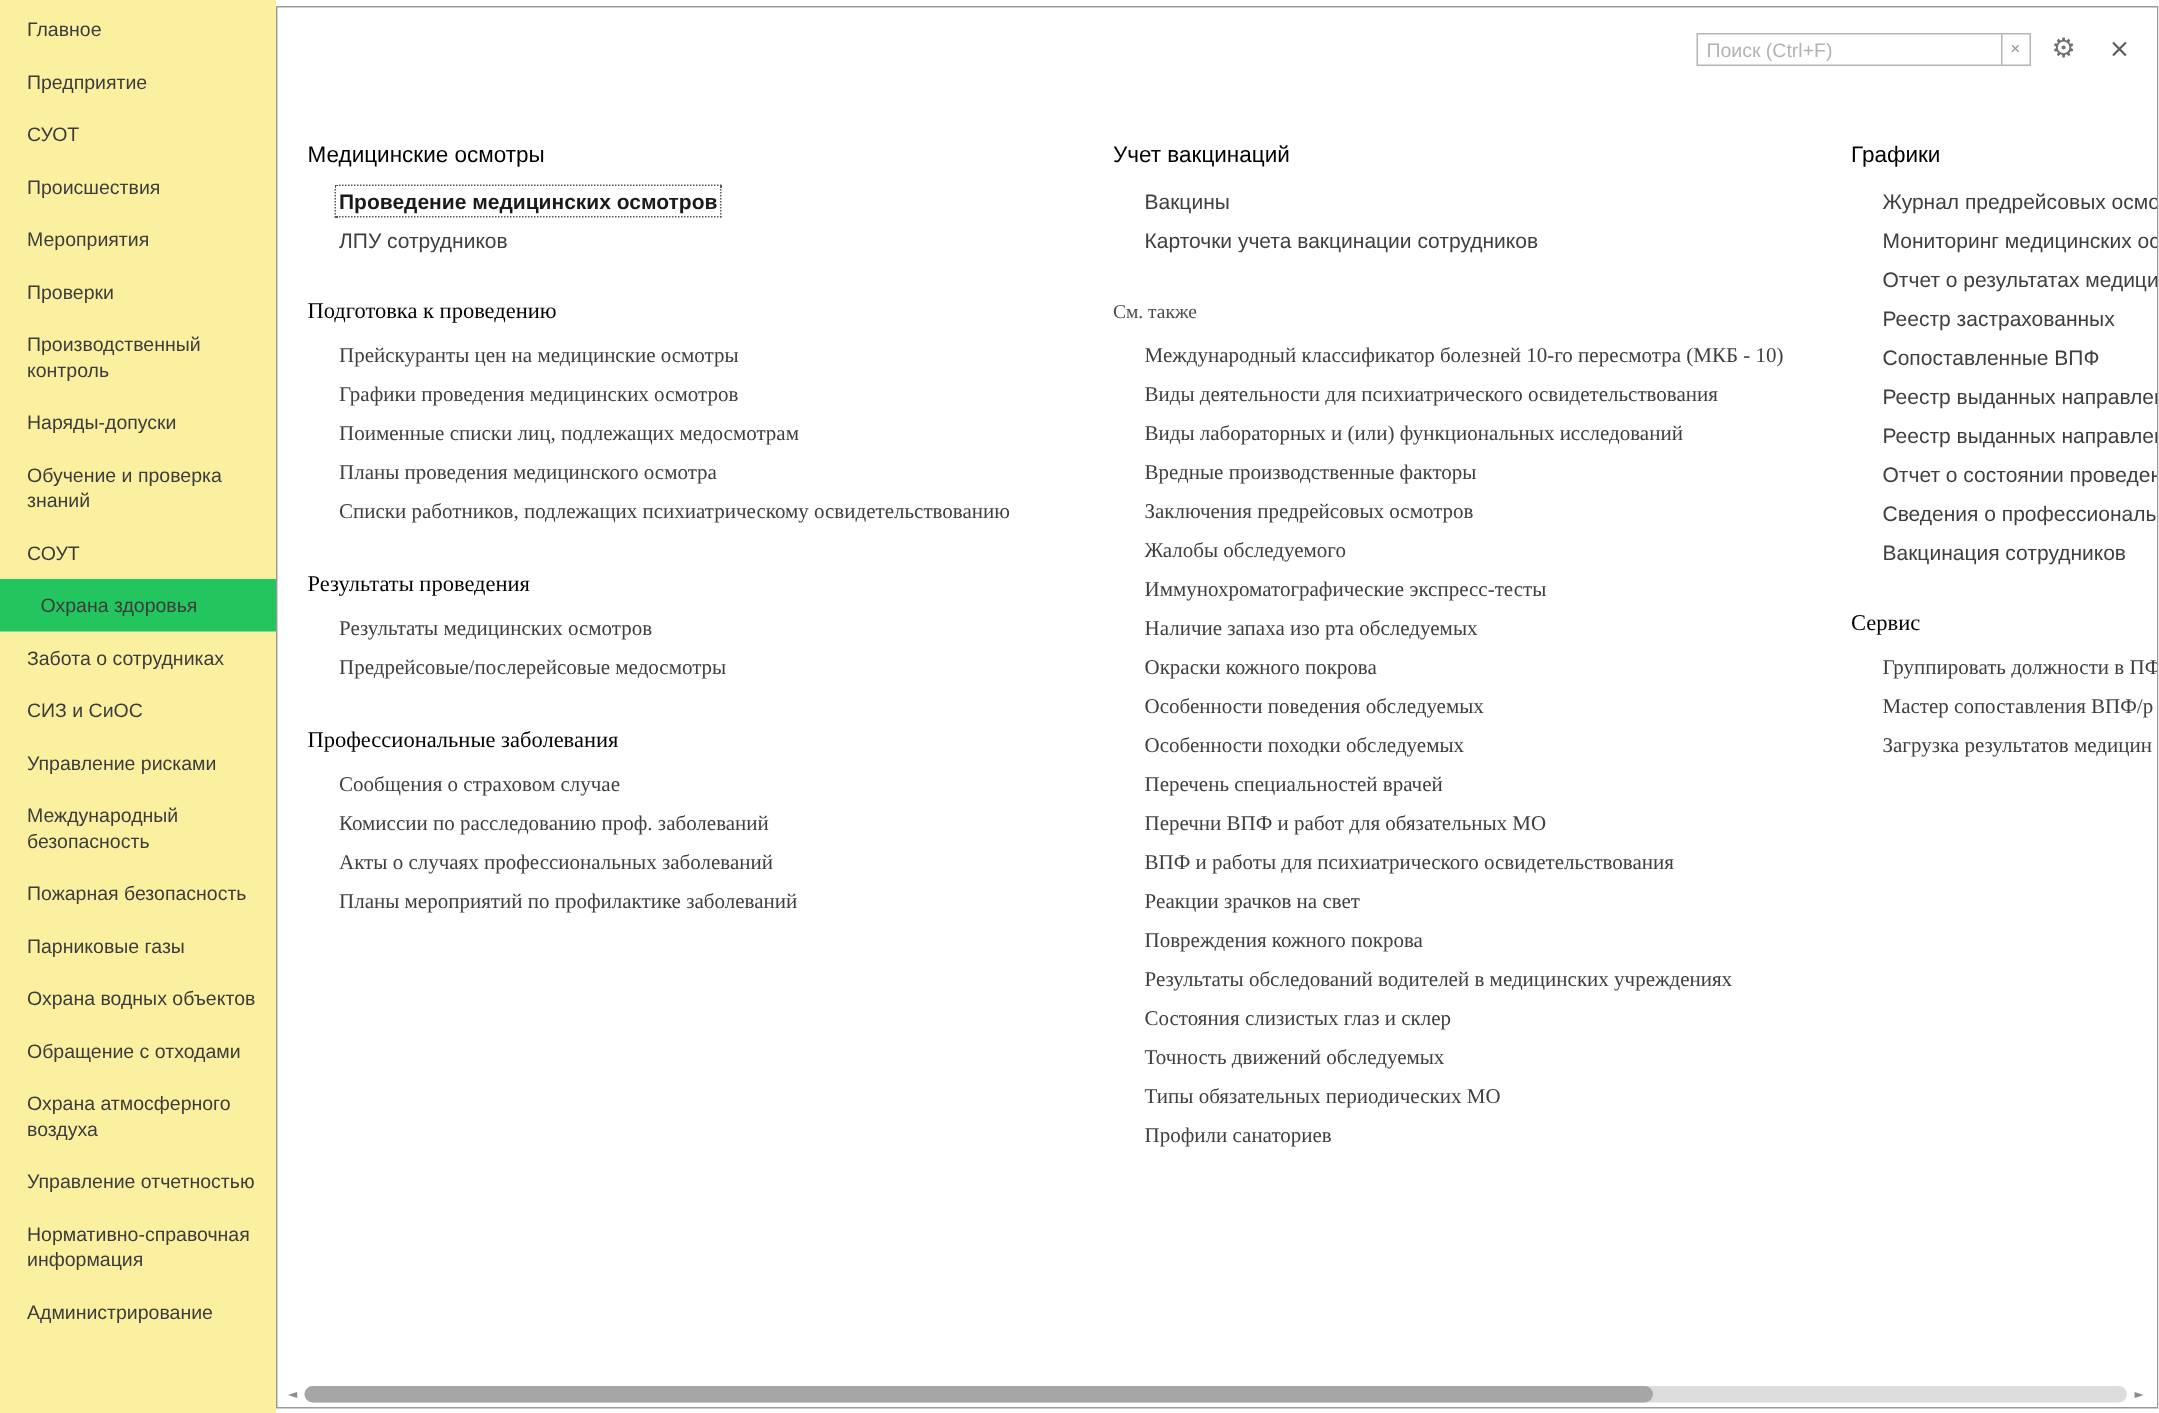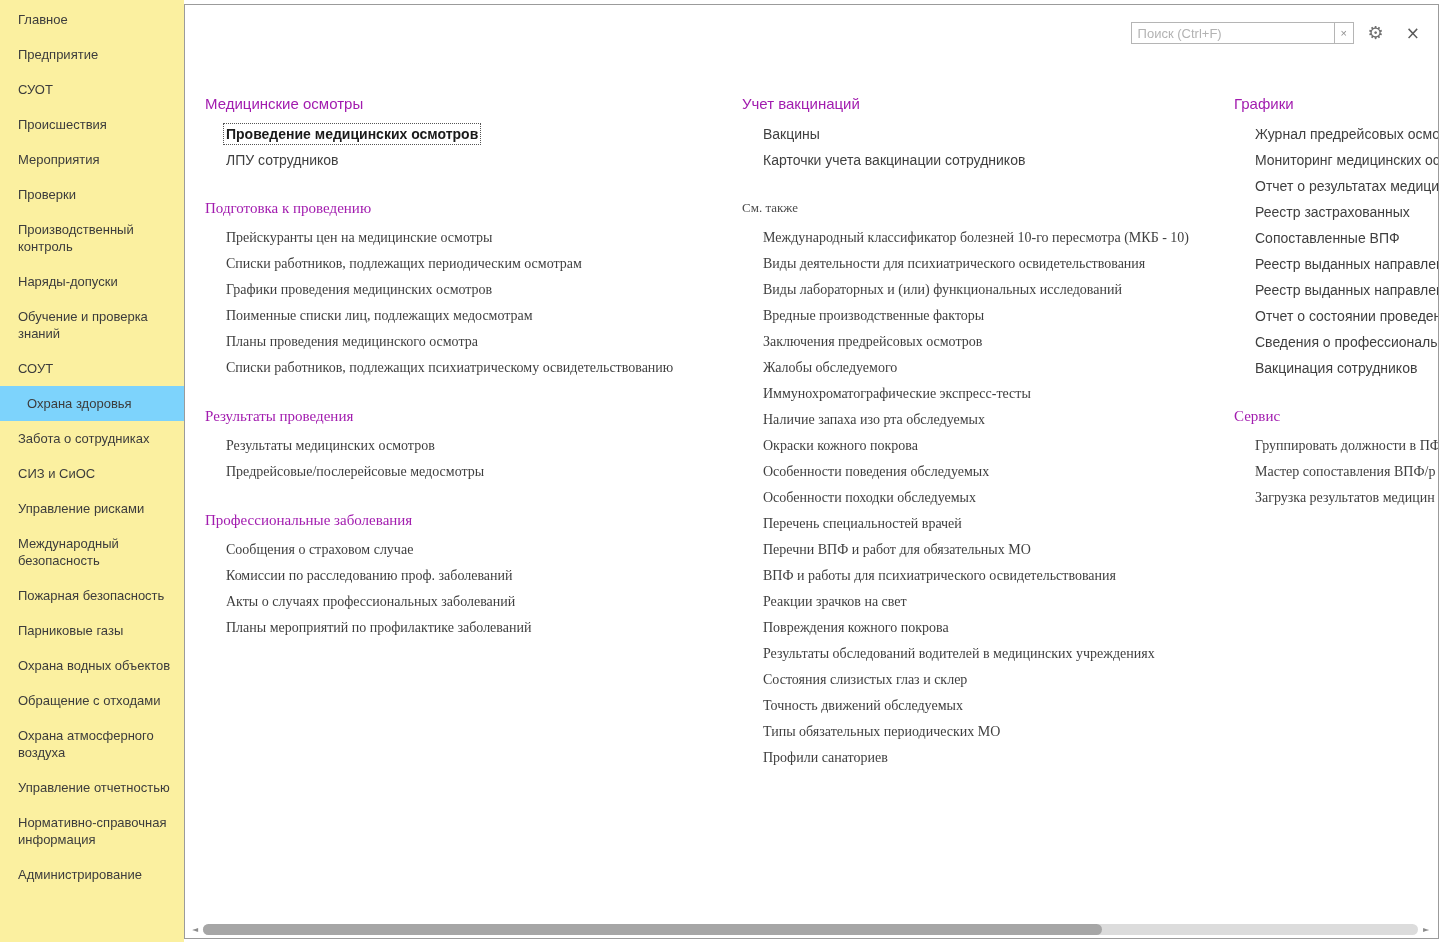--- a/index.html
+++ b/index.html
@@ -12,21 +12,21 @@
 
   
   .sidebar{
     position:absolute;left:0;top:0;width:184px;height:942px;
     background:#fbf0a0;box-sizing:border-box;padding-top:2px;
   }
   .sb-item{
     padding:9px 4px 9px 18px;font-size:13px;line-height:17px;color:#3c3c3c;
     cursor:pointer;
   }
-  .sb-item.active{background:#7dd3fc;padding-left:27px;}
+  .sb-item.active{background:#22c55e;padding-left:27px;}
 
   
   .panel{
     position:absolute;left:184px;top:4px;width:1253px;height:933px;
     background:#ffffff;border:1px solid #9b9b9b;box-sizing:content-box;
   }
 
   
   .topbar{
     position:absolute;top:17px;right:14px;display:flex;align-items:center;
@@ -55,21 +55,21 @@
     font-family:"DejaVu Sans",sans-serif;
   }
 
   
   .col{position:absolute;top:86px;}
   .col1{left:20px;width:530px;}
   .col2{left:557px;width:486px;}
   .col3{left:1049px;width:204px;overflow:hidden;}
   .section + .section{margin-top:22px;font-family:Liberation Serif, serif;}
   .sec-title{
-    font-size:15px;line-height:26px;color:#a21caf;margin-bottom:4px;white-space:nowrap;
+    font-size:15px;line-height:26px;color:#000000;margin-bottom:4px;white-space:nowrap;
   }
   .sec-title.plain{font-size:13px;color:#4c4c4c;}
   .item{
     font-size:14px;line-height:26px;color:#3f3f3f;padding-left:21px;
     white-space:nowrap;cursor:pointer;
   }
   .item.focused span{
     font-weight:700;color:#1a1a1a;outline:1px dotted #555;outline-offset:2px;
   }
 
@@ -133,21 +133,20 @@
     <div id="columns">
         <div class="col col1">
           <div class="section">
             <div class="sec-title">Медицинские осмотры</div>
             <div class="item focused"><span>Проведение медицинских осмотров</span></div>
             <div class="item"><span>ЛПУ сотрудников</span></div>
           </div>
           <div class="section">
             <div class="sec-title">Подготовка к проведению</div>
             <div class="item"><span>Прейскуранты цен на медицинские осмотры</span></div>
-            <div class="item"><span>Списки работников, подлежащих периодическим осмотрам</span></div>
             <div class="item"><span>Графики проведения медицинских осмотров</span></div>
             <div class="item"><span>Поименные списки лиц, подлежащих медосмотрам</span></div>
             <div class="item"><span>Планы проведения медицинского осмотра</span></div>
             <div class="item"><span>Списки работников, подлежащих психиатрическому освидетельствованию</span></div>
           </div>
           <div class="section">
             <div class="sec-title">Результаты проведения</div>
             <div class="item"><span>Результаты медицинских осмотров</span></div>
             <div class="item"><span>Предрейсовые/послерейсовые медосмотры</span></div>
           </div>

